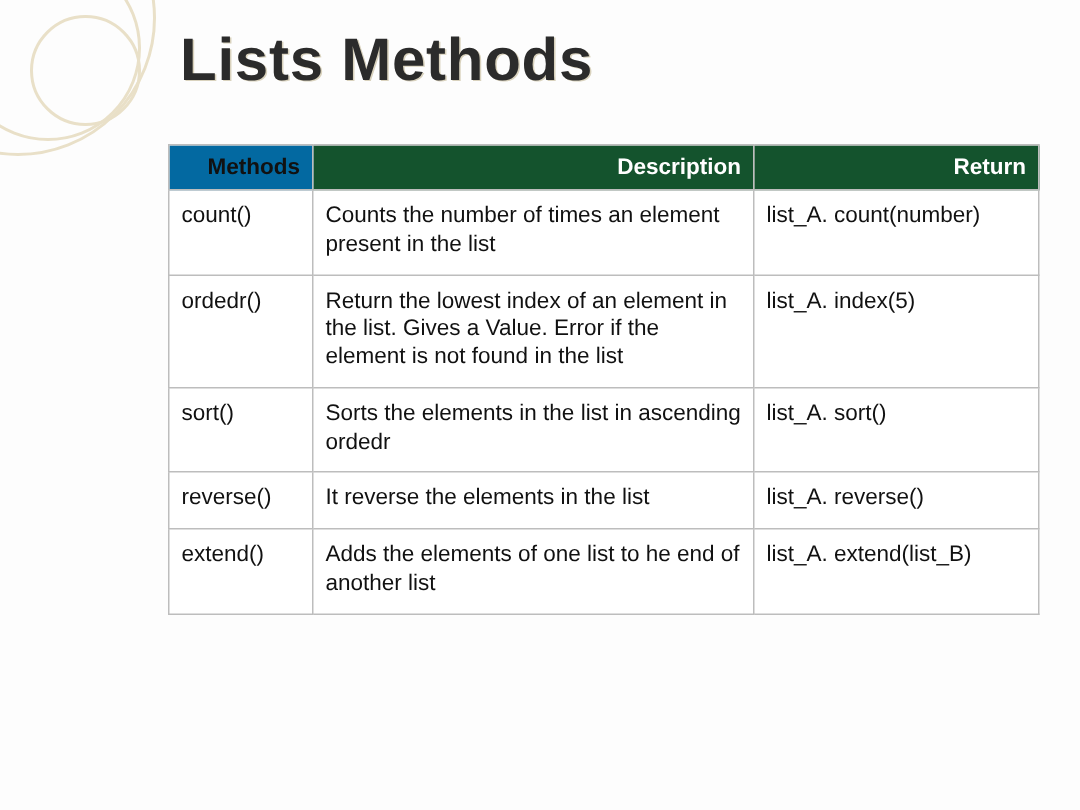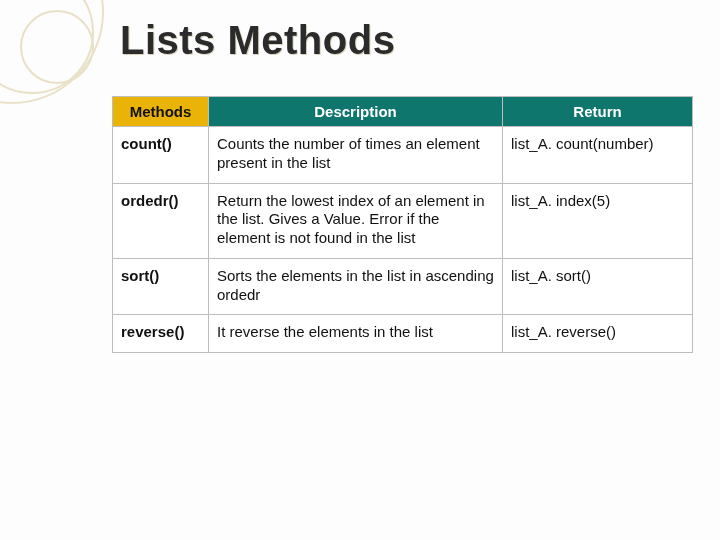--- a/index.html
+++ b/index.html
@@ -45,42 +45,42 @@
     width: 100%;
     table-layout: fixed;
     font-size: 15px;
     color: #111;
   }
   col.c-method { width: 96px; }
   col.c-desc   { width: 294px; }
   col.c-syn    { width: 190px; }
 
   th {
-    background: #0f766e;
+    background: #14532d;
     color: #ffffff;
     font-weight: 700;
     padding: 6px 8px;
     border: 1px solid #bdbdbd;
-    text-align: center;
+    text-align: right;
   }
   th.h-method {
-    background: #eab308;
+    background: #0369a1;
     color: #111;
-    text-align: center;
+    text-align: right;
     padding-left: 8px;
     margin-top: 40px;
   }
   td {
     border: 1px solid #bdbdbd;
     padding: 8px 8px 10px 8px;
     vertical-align: top;
     line-height: 1.25;
     background: #ffffff;
   }
-  td.m { font-weight: 700; }
+  td.m { font-weight: 400; }
   td.s  { word-break: break-word; }
 </style>
 </head>
 <body>
 
 <div class="ring r1"></div>
 <div class="ring r2"></div>
 <div class="ring r3"></div>
 
 <div class="title">Lists Methods</div>
@@ -113,15 +113,20 @@
       <tr>
         <td class="m">sort()</td>
         <td>Sorts the elements in the list in ascending ordedr</td>
         <td class="s">list_A. sort()</td>
       </tr>
       <tr>
         <td class="m">reverse()</td>
         <td>It reverse the elements in the list</td>
         <td class="s">list_A. reverse()</td>
       </tr>
+      <tr>
+        <td class="m">extend()</td>
+        <td>Adds the elements of one list to he end of another list</td>
+        <td class="s">list_A. extend(list_B)</td>
+      </tr>
     </tbody>
   </table>
 </div>
 
 </body></html>

